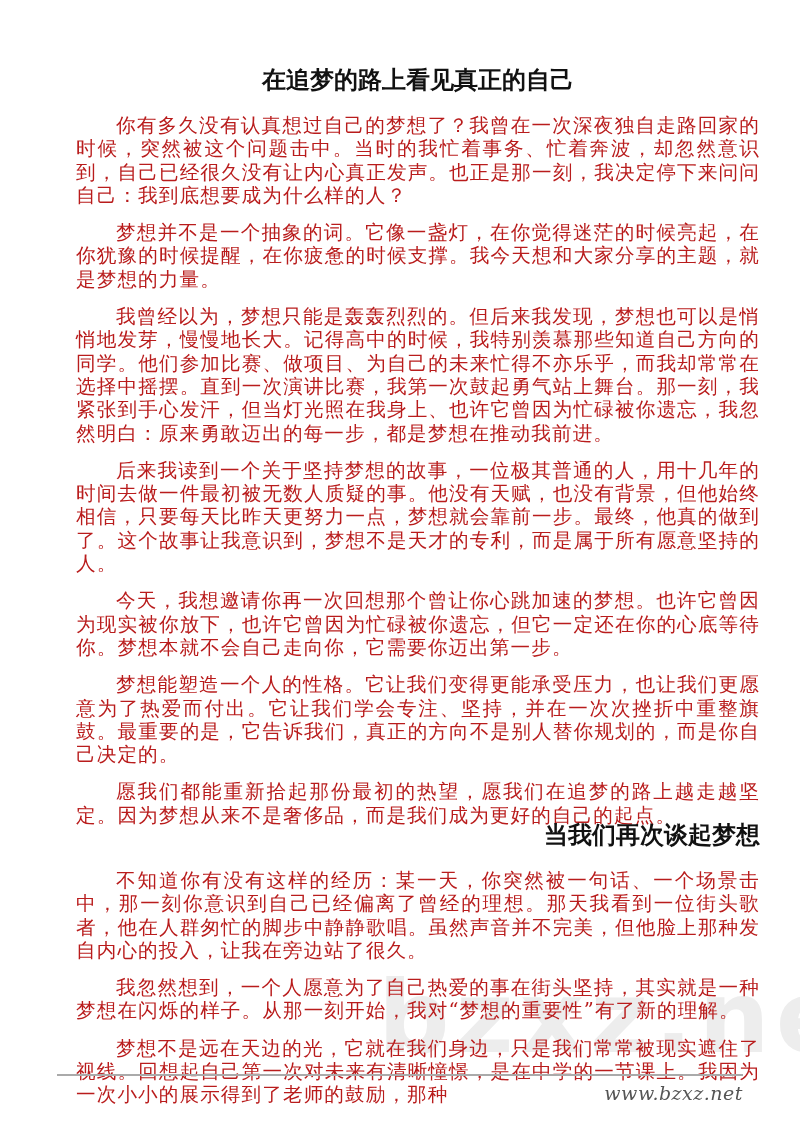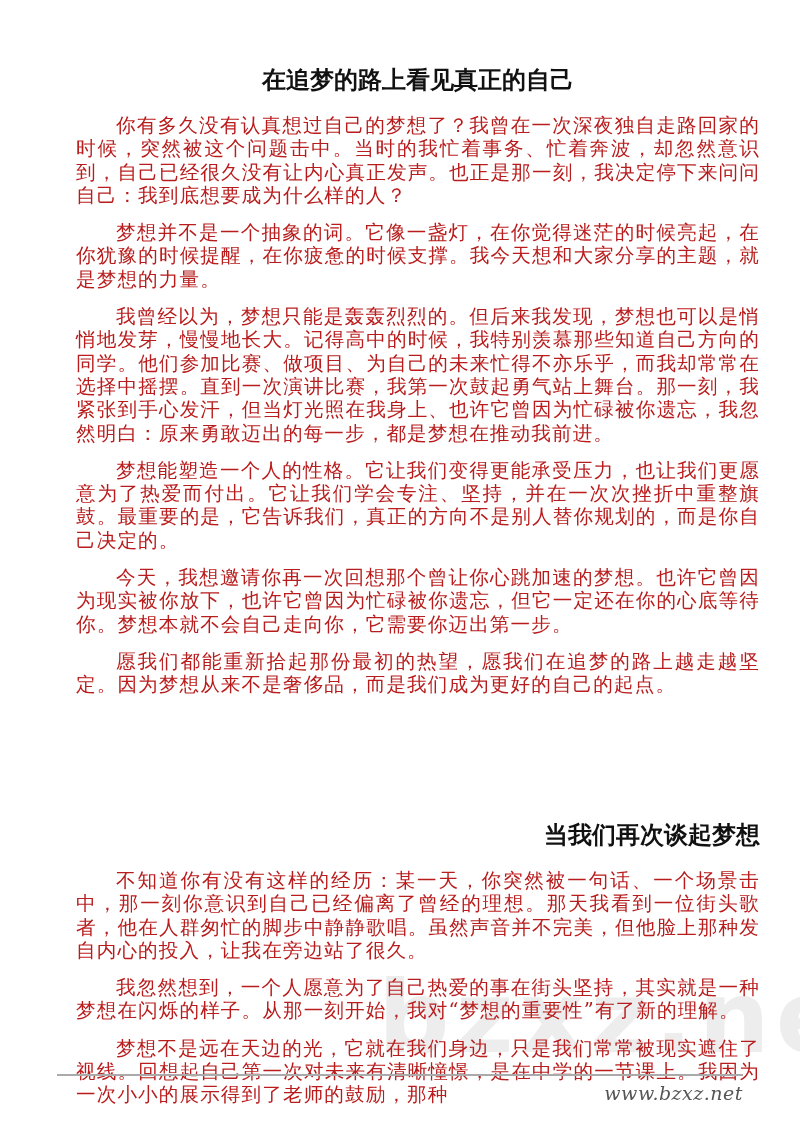--- a/index.html
+++ b/index.html
@@ -47,22 +47,23 @@
 
 <div class="page">
 
   <div class="watermark">bzxz.net</div>
 
   <div class="section" id="sec1">
     <h1 class="title">在追梦的路上看见真正的自己</h1>
     <p class="para">你有多久没有认真想过自己的梦想了？我曾在一次深夜独自走路回家的时候，突然被这个问题击中。当时的我忙着事务、忙着奔波，却忽然意识到，自己已经很久没有让内心真正发声。也正是那一刻，我决定停下来问问自己：我到底想要成为什么样的人？</p>
     <p class="para">梦想并不是一个抽象的词。它像一盏灯，在你觉得迷茫的时候亮起，在你犹豫的时候提醒，在你疲惫的时候支撑。我今天想和大家分享的主题，就是梦想的力量。</p>
     <p class="para">我曾经以为，梦想只能是轰轰烈烈的。但后来我发现，梦想也可以是悄悄地发芽，慢慢地长大。记得高中的时候，我特别羡慕那些知道自己方向的同学。他们参加比赛、做项目、为自己的未来忙得不亦乐乎，而我却常常在选择中摇摆。直到一次演讲比赛，我第一次鼓起勇气站上舞台。那一刻，我紧张到手心发汗，但当灯光照在我身上、也许它曾因为忙碌被你遗忘，我忽然明白：原来勇敢迈出的每一步，都是梦想在推动我前进。</p>
+    <p class="para">后来我读到一个关于坚持梦想的故事，一位极其普通的人，用十几年的时间去做一件最初被无数人质疑的事。他没有天赋，也没有背景，但他始终相信，只要每天比昨天更努力一点，梦想就会靠前一步。最终，他真的做到了。这个故事让我意识到，梦想不是天才的专利，而是属于所有愿意坚持的人。</p>
+    <p class="para">今天，我想邀请你再一次回想那个曾让你心跳加速的梦想。也许它曾因为现实被你放下，也许它曾因为忙碌被你遗忘，但它一定还在你的心底等待你。梦想本就不会自己走向你，它需要你迈出第一步。</p>
     <p class="para">梦想能塑造一个人的性格。它让我们变得更能承受压力，也让我们更愿意为了热爱而付出。它让我们学会专注、坚持，并在一次次挫折中重整旗鼓。最重要的是，它告诉我们，真正的方向不是别人替你规划的，而是你自己决定的。</p>
-    <p class="para">今天，我想邀请你再一次回想那个曾让你心跳加速的梦想。也许它曾因为现实被你放下，也许它曾因为忙碌被你遗忘，但它一定还在你的心底等待你。梦想本就不会自己走向你，它需要你迈出第一步。</p>
     <p class="para">愿我们都能重新拾起那份最初的热望，愿我们在追梦的路上越走越坚定。因为梦想从来不是奢侈品，而是我们成为更好的自己的起点。</p>
   </div>
 
   <div class="section" id="sec2">
     <h1 class="title">当我们再次谈起梦想</h1>
     <p class="para">不知道你有没有这样的经历：某一天，你突然被一句话、一个场景击中，那一刻你意识到自己已经偏离了曾经的理想。那天我看到一位街头歌者，他在人群匆忙的脚步中静静歌唱。虽然声音并不完美，但他脸上那种发自内心的投入，让我在旁边站了很久。</p>
     <p class="para">我忽然想到，一个人愿意为了自己热爱的事在街头坚持，其实就是一种梦想在闪烁的样子。从那一刻开始，我对“梦想的重要性”有了新的理解。</p>
     <p class="para">梦想不是远在天边的光，它就在我们身边，只是我们常常被现实遮住了视线。回想起自己第一次对未来有清晰憧憬，是在中学的一节课上。我因为一次小小的展示得到了老师的鼓励，那种</p>
   </div>
 

